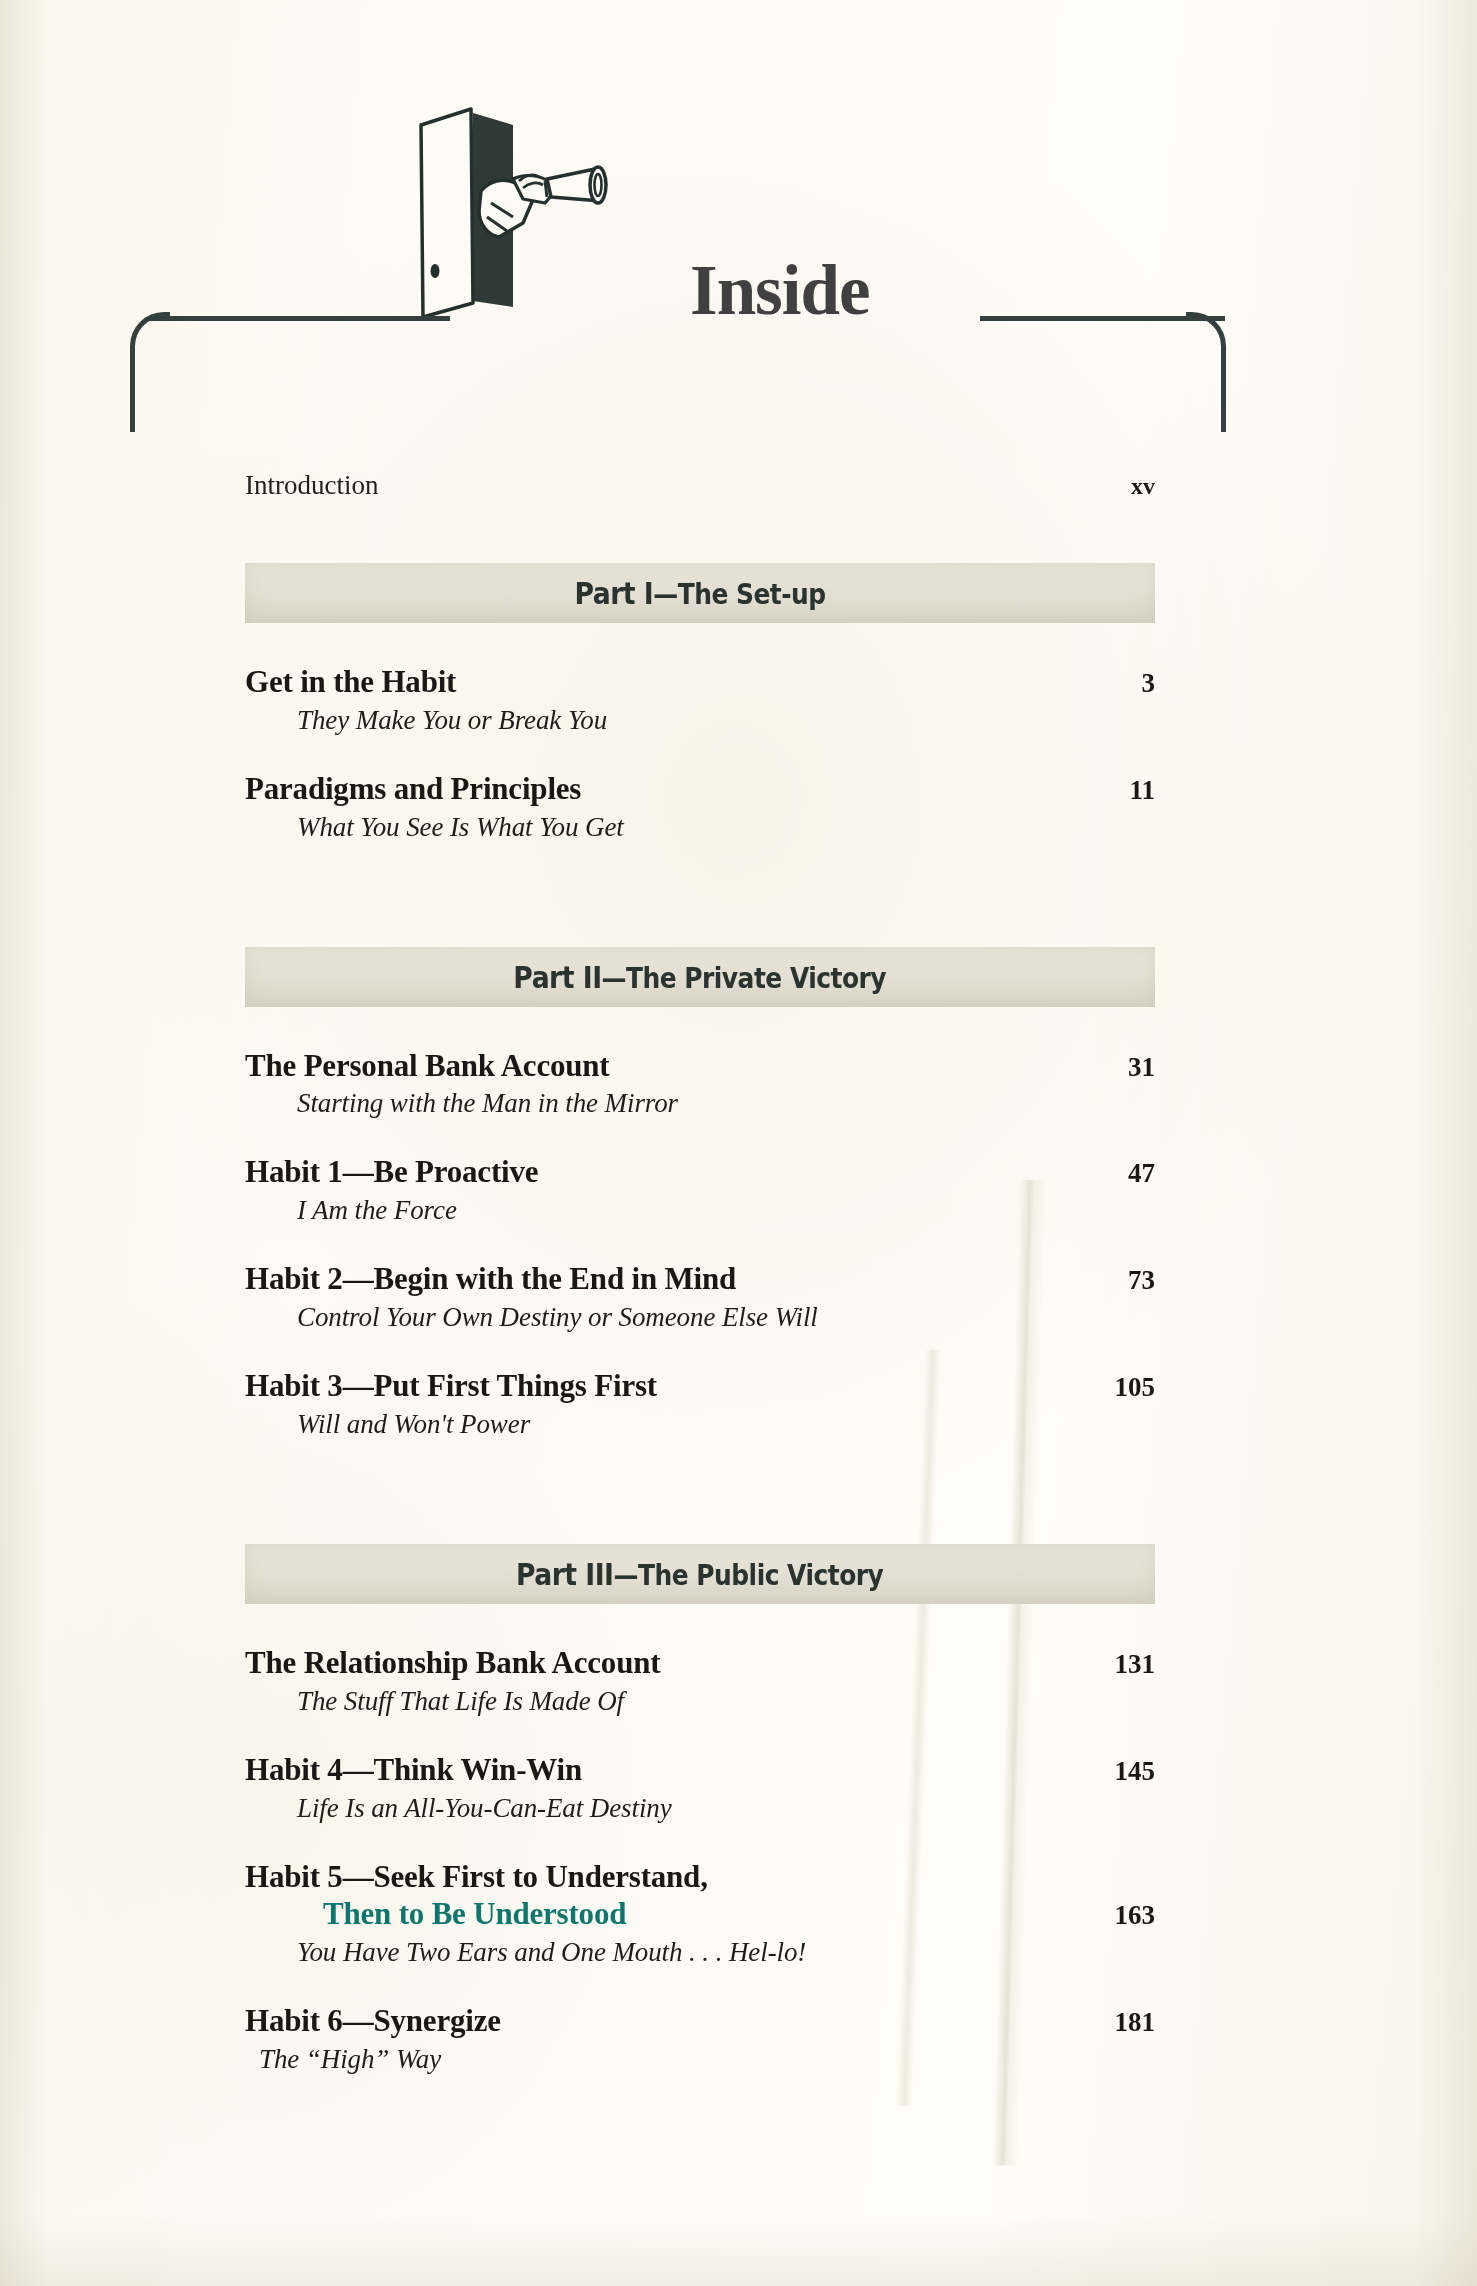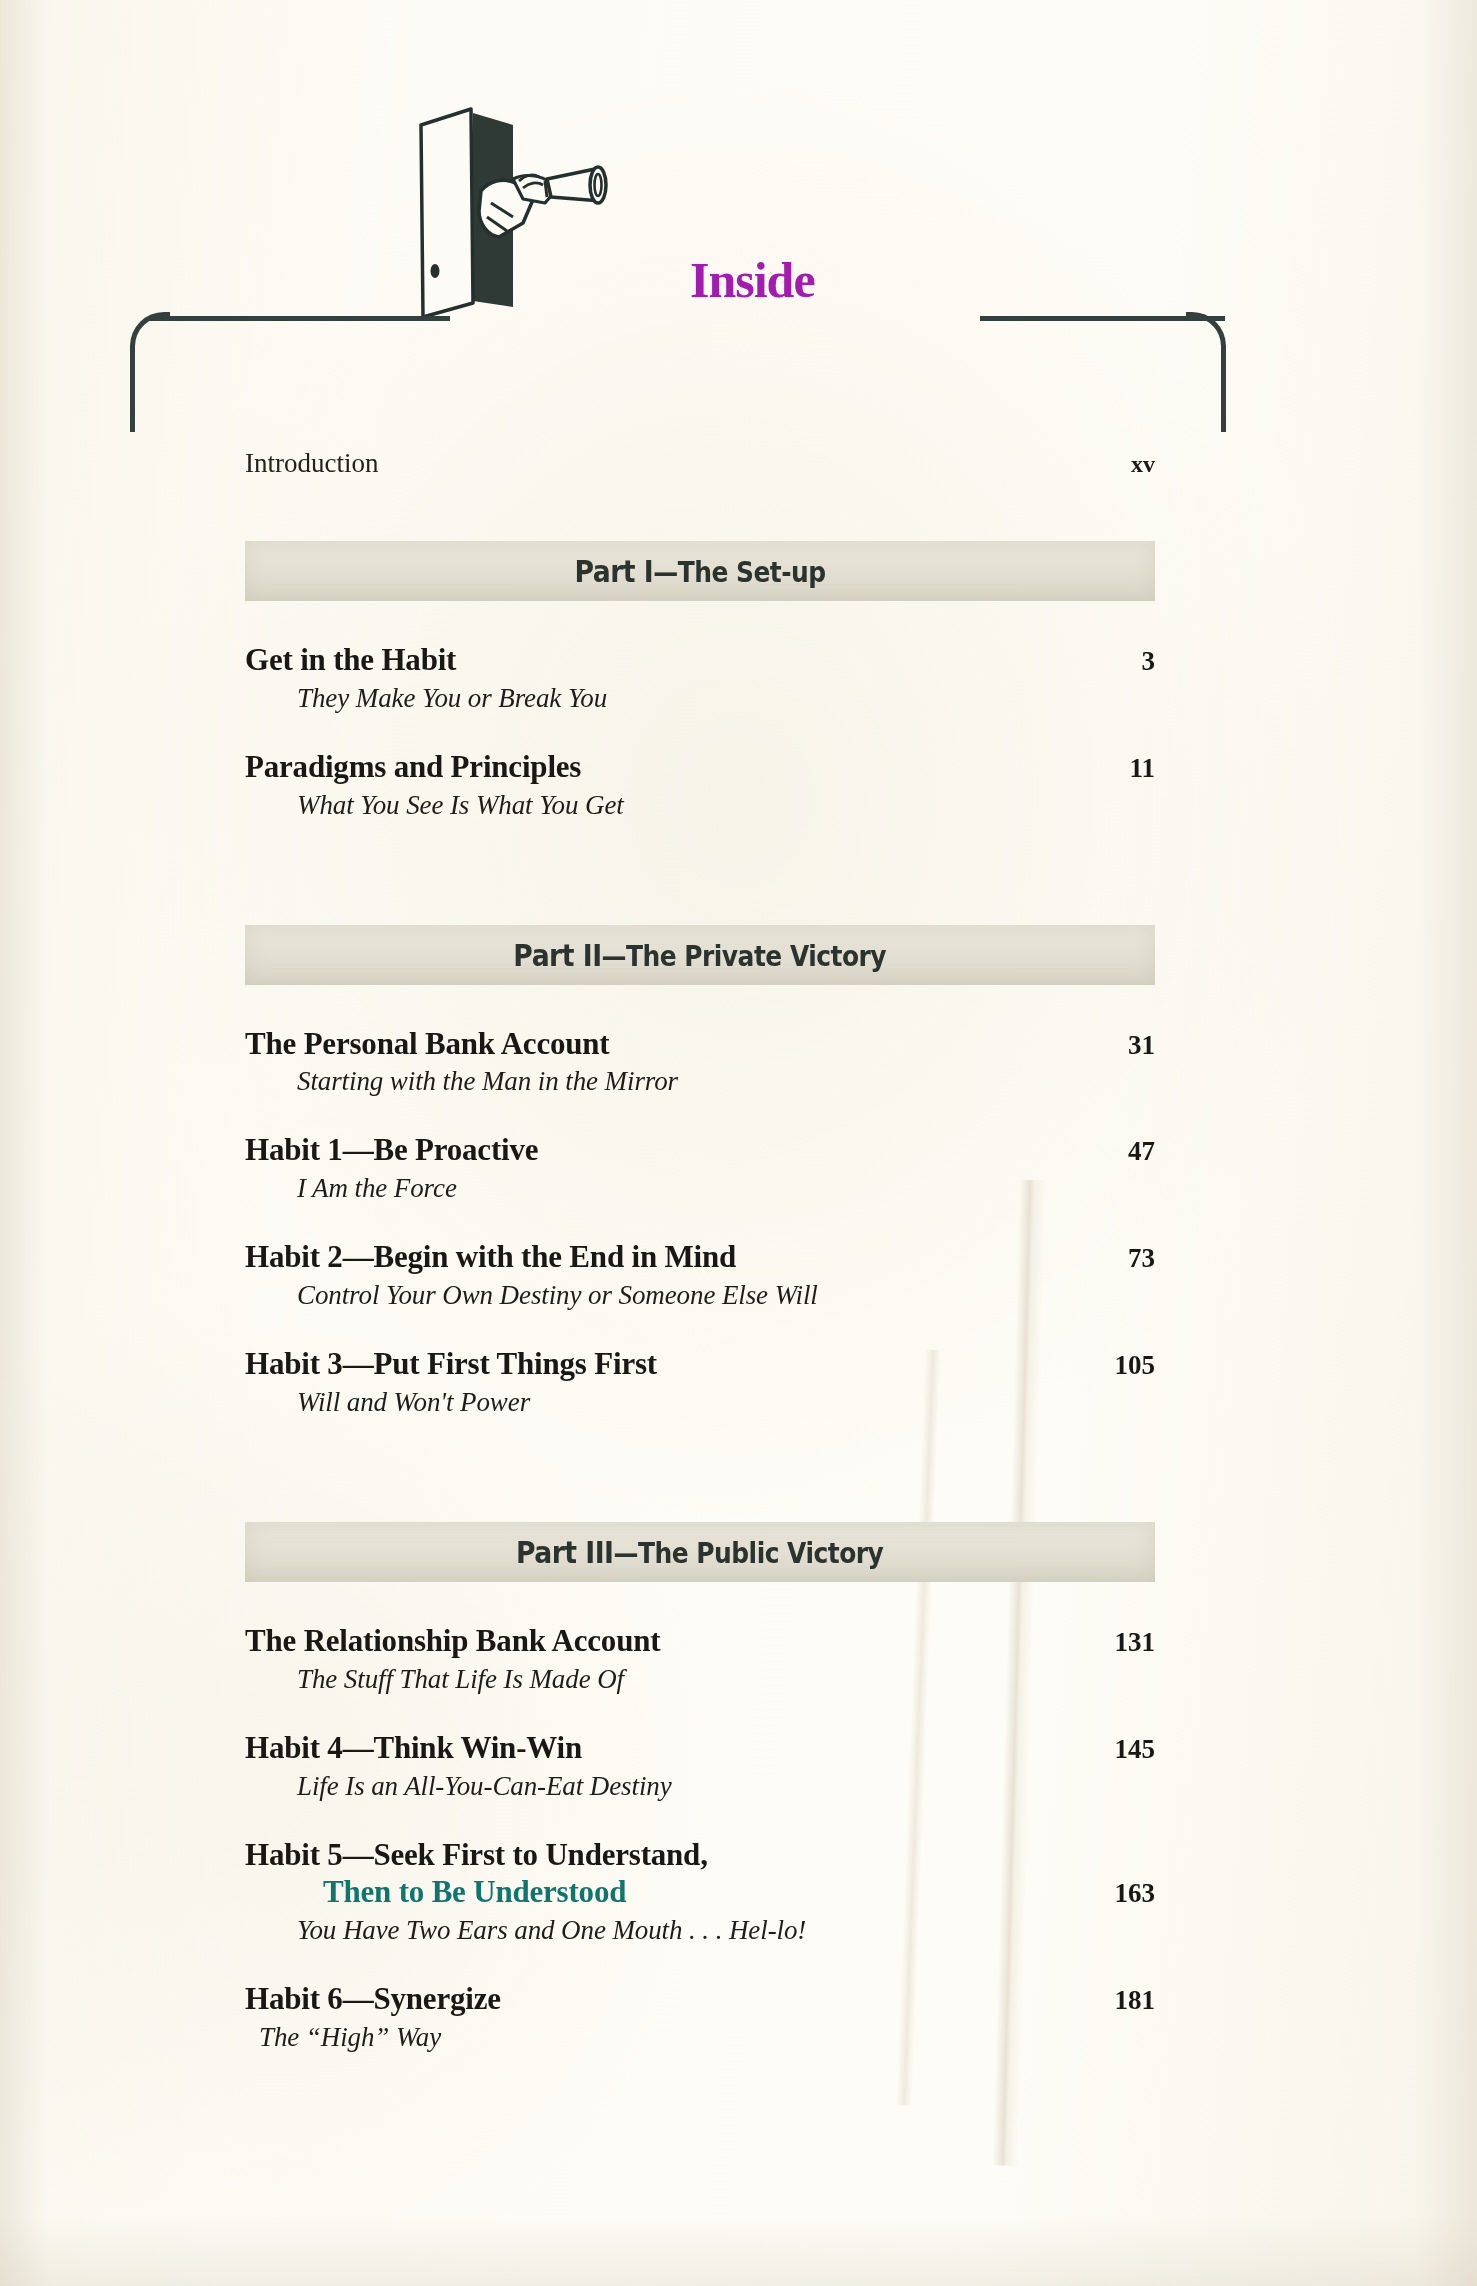--- a/index.html
+++ b/index.html
@@ -87,23 +87,23 @@
     color: #2e3a38;
     letter-spacing: -1px;
     line-height: 1;
     white-space: nowrap;
   }
   .title-inside {
     position: absolute;
     left: 690px;
     top: 255px;
     font-family: "Liberation Serif", "DejaVu Serif", serif;
-    font-size: 50px;
-    font-weight: 700;
-    color: #a21caf;
+    font-size: 71px;
+    font-weight: 700;
+    color: #404040;
     letter-spacing: -1px;
     line-height: 1;
     white-space: nowrap;
     text-align: right;
   }
   .rule-left {
     position: absolute;
     left: 150px;
     top: 316px;
     width: 300px;
@@ -152,20 +152,21 @@
     align-items: baseline;
     justify-content: space-between;
   }
   .intro-row {
     margin-bottom: 62px;
   }
   .intro-label {
     font-size: 27px;
     color: #23211e;
     font-family: "Liberation Serif", "DejaVu Serif", serif;
+    margin-top: 22px;
   }
   .intro-page {
     font-size: 24px;
     font-weight: 700;
     color: #1c1a18;
     font-family: "Liberation Serif", "DejaVu Serif", serif;
   }
 
   
   .part-banner {

